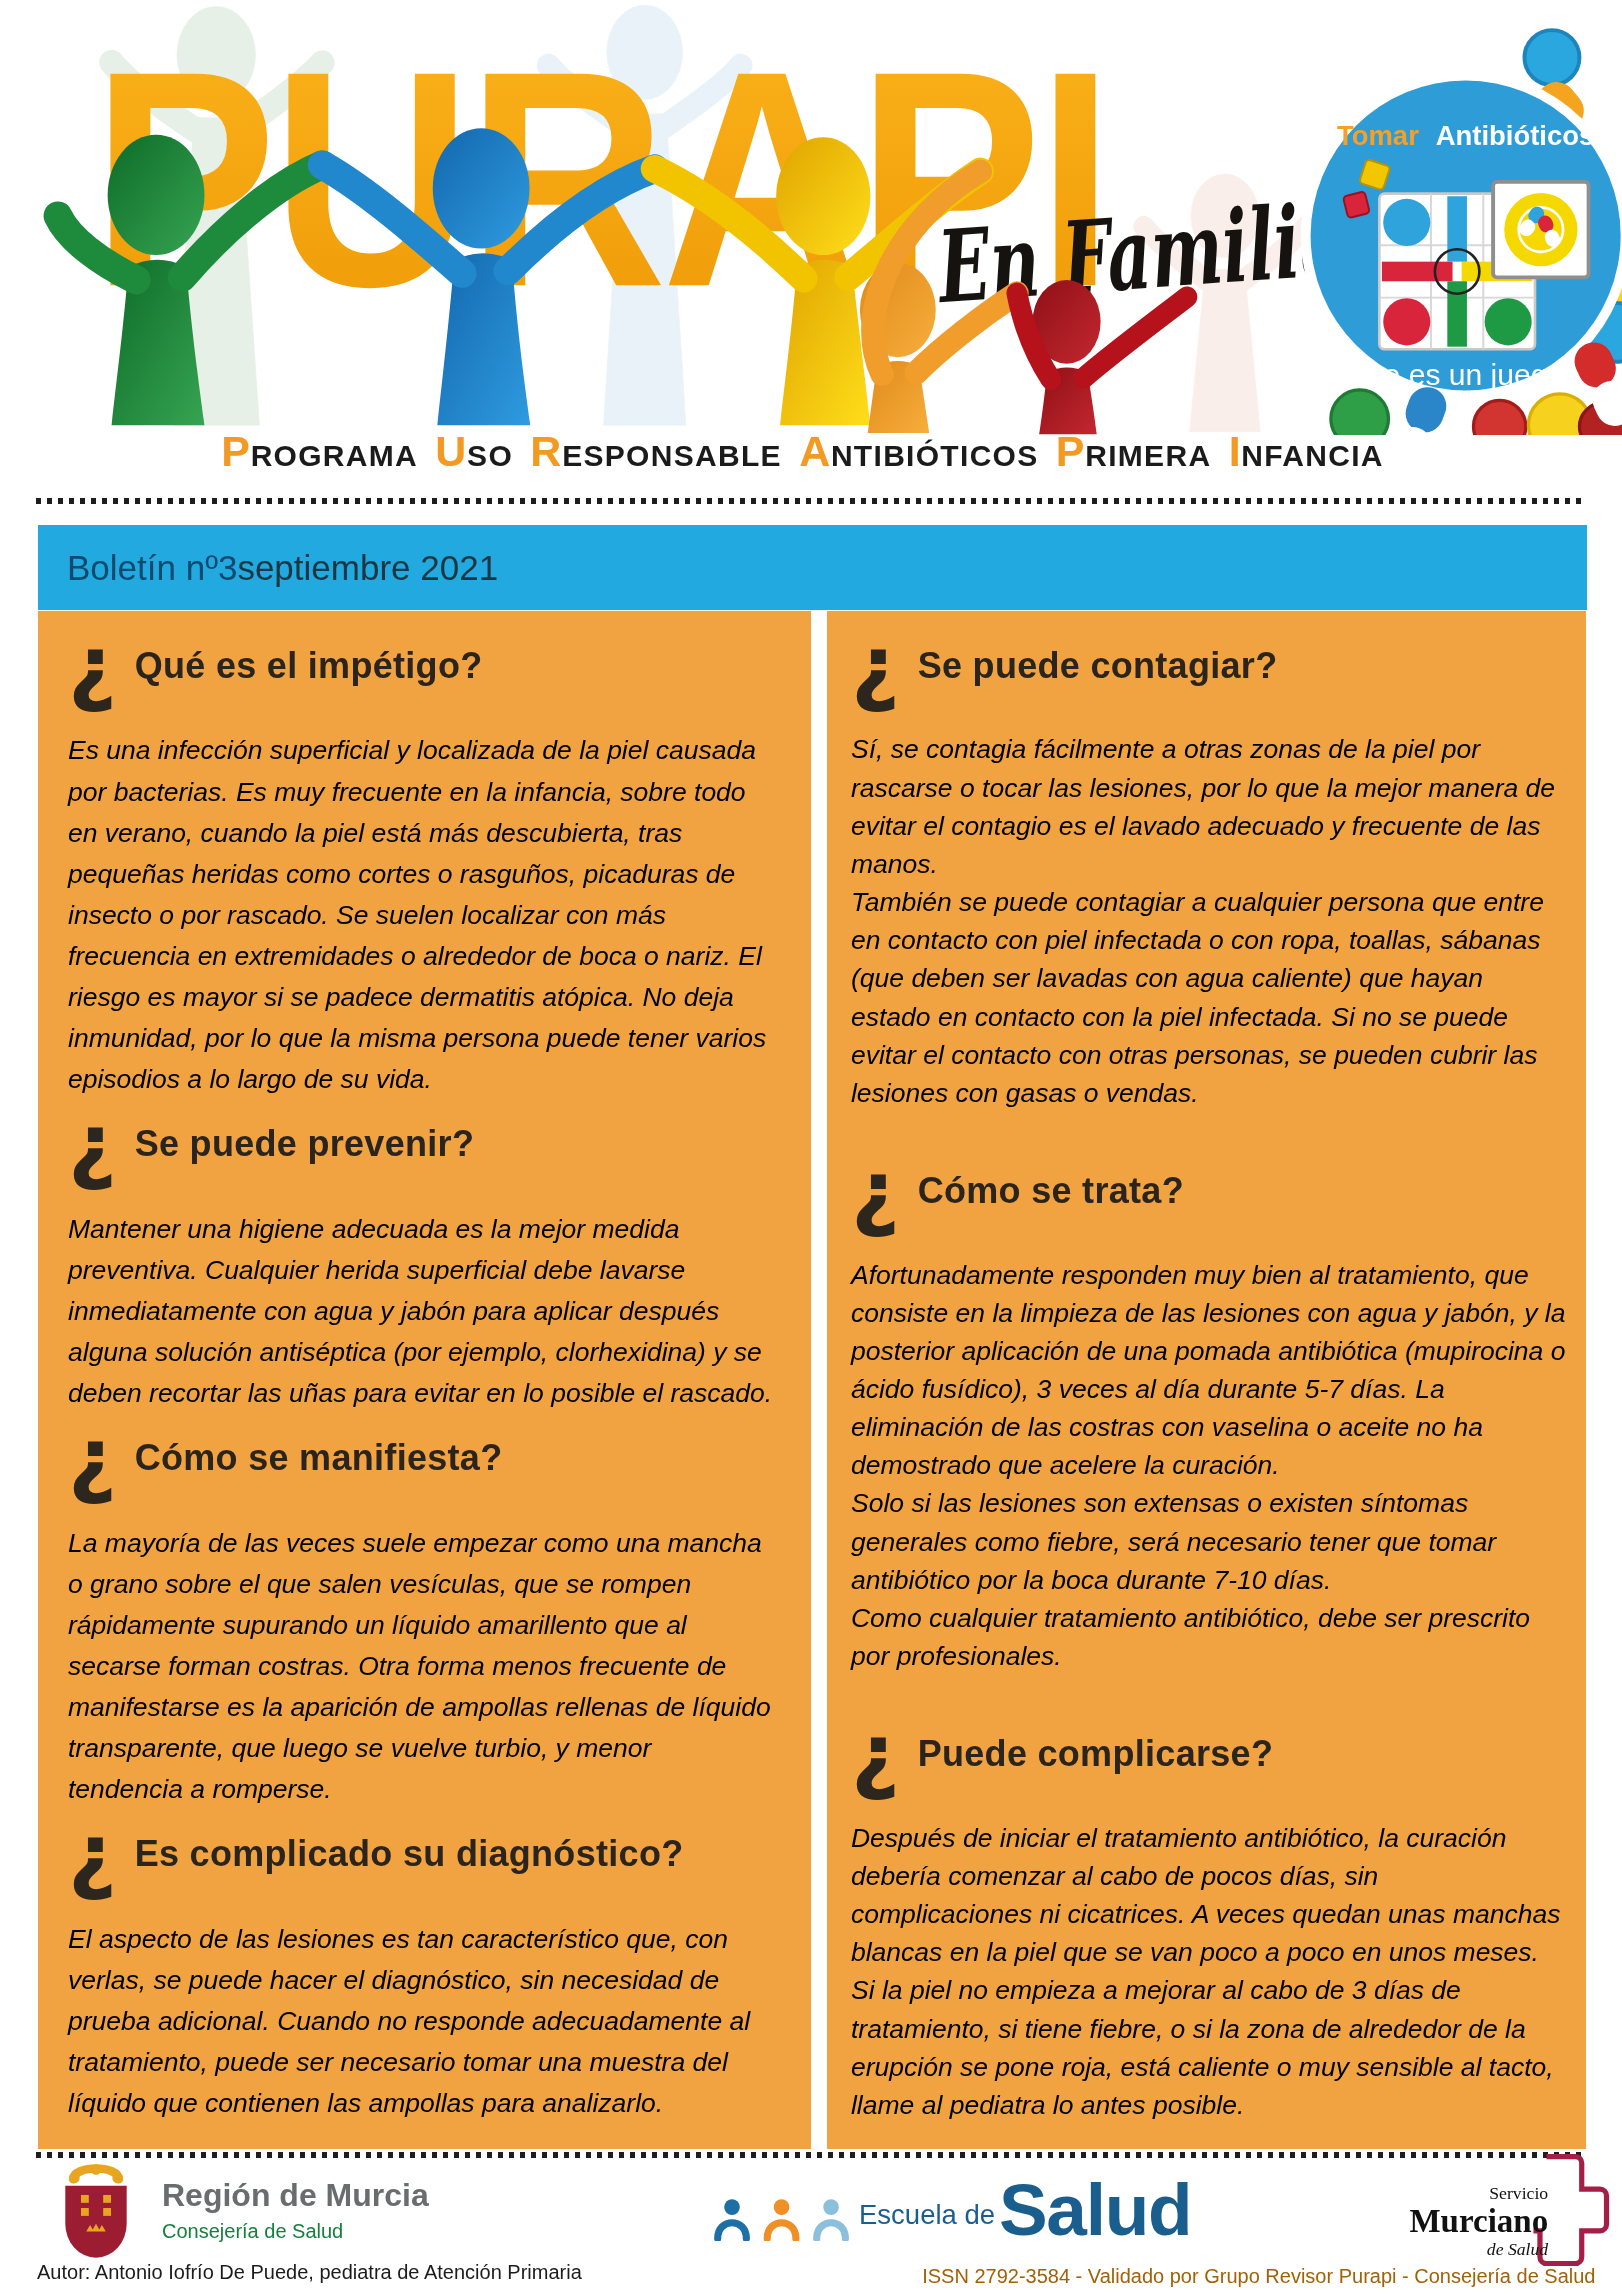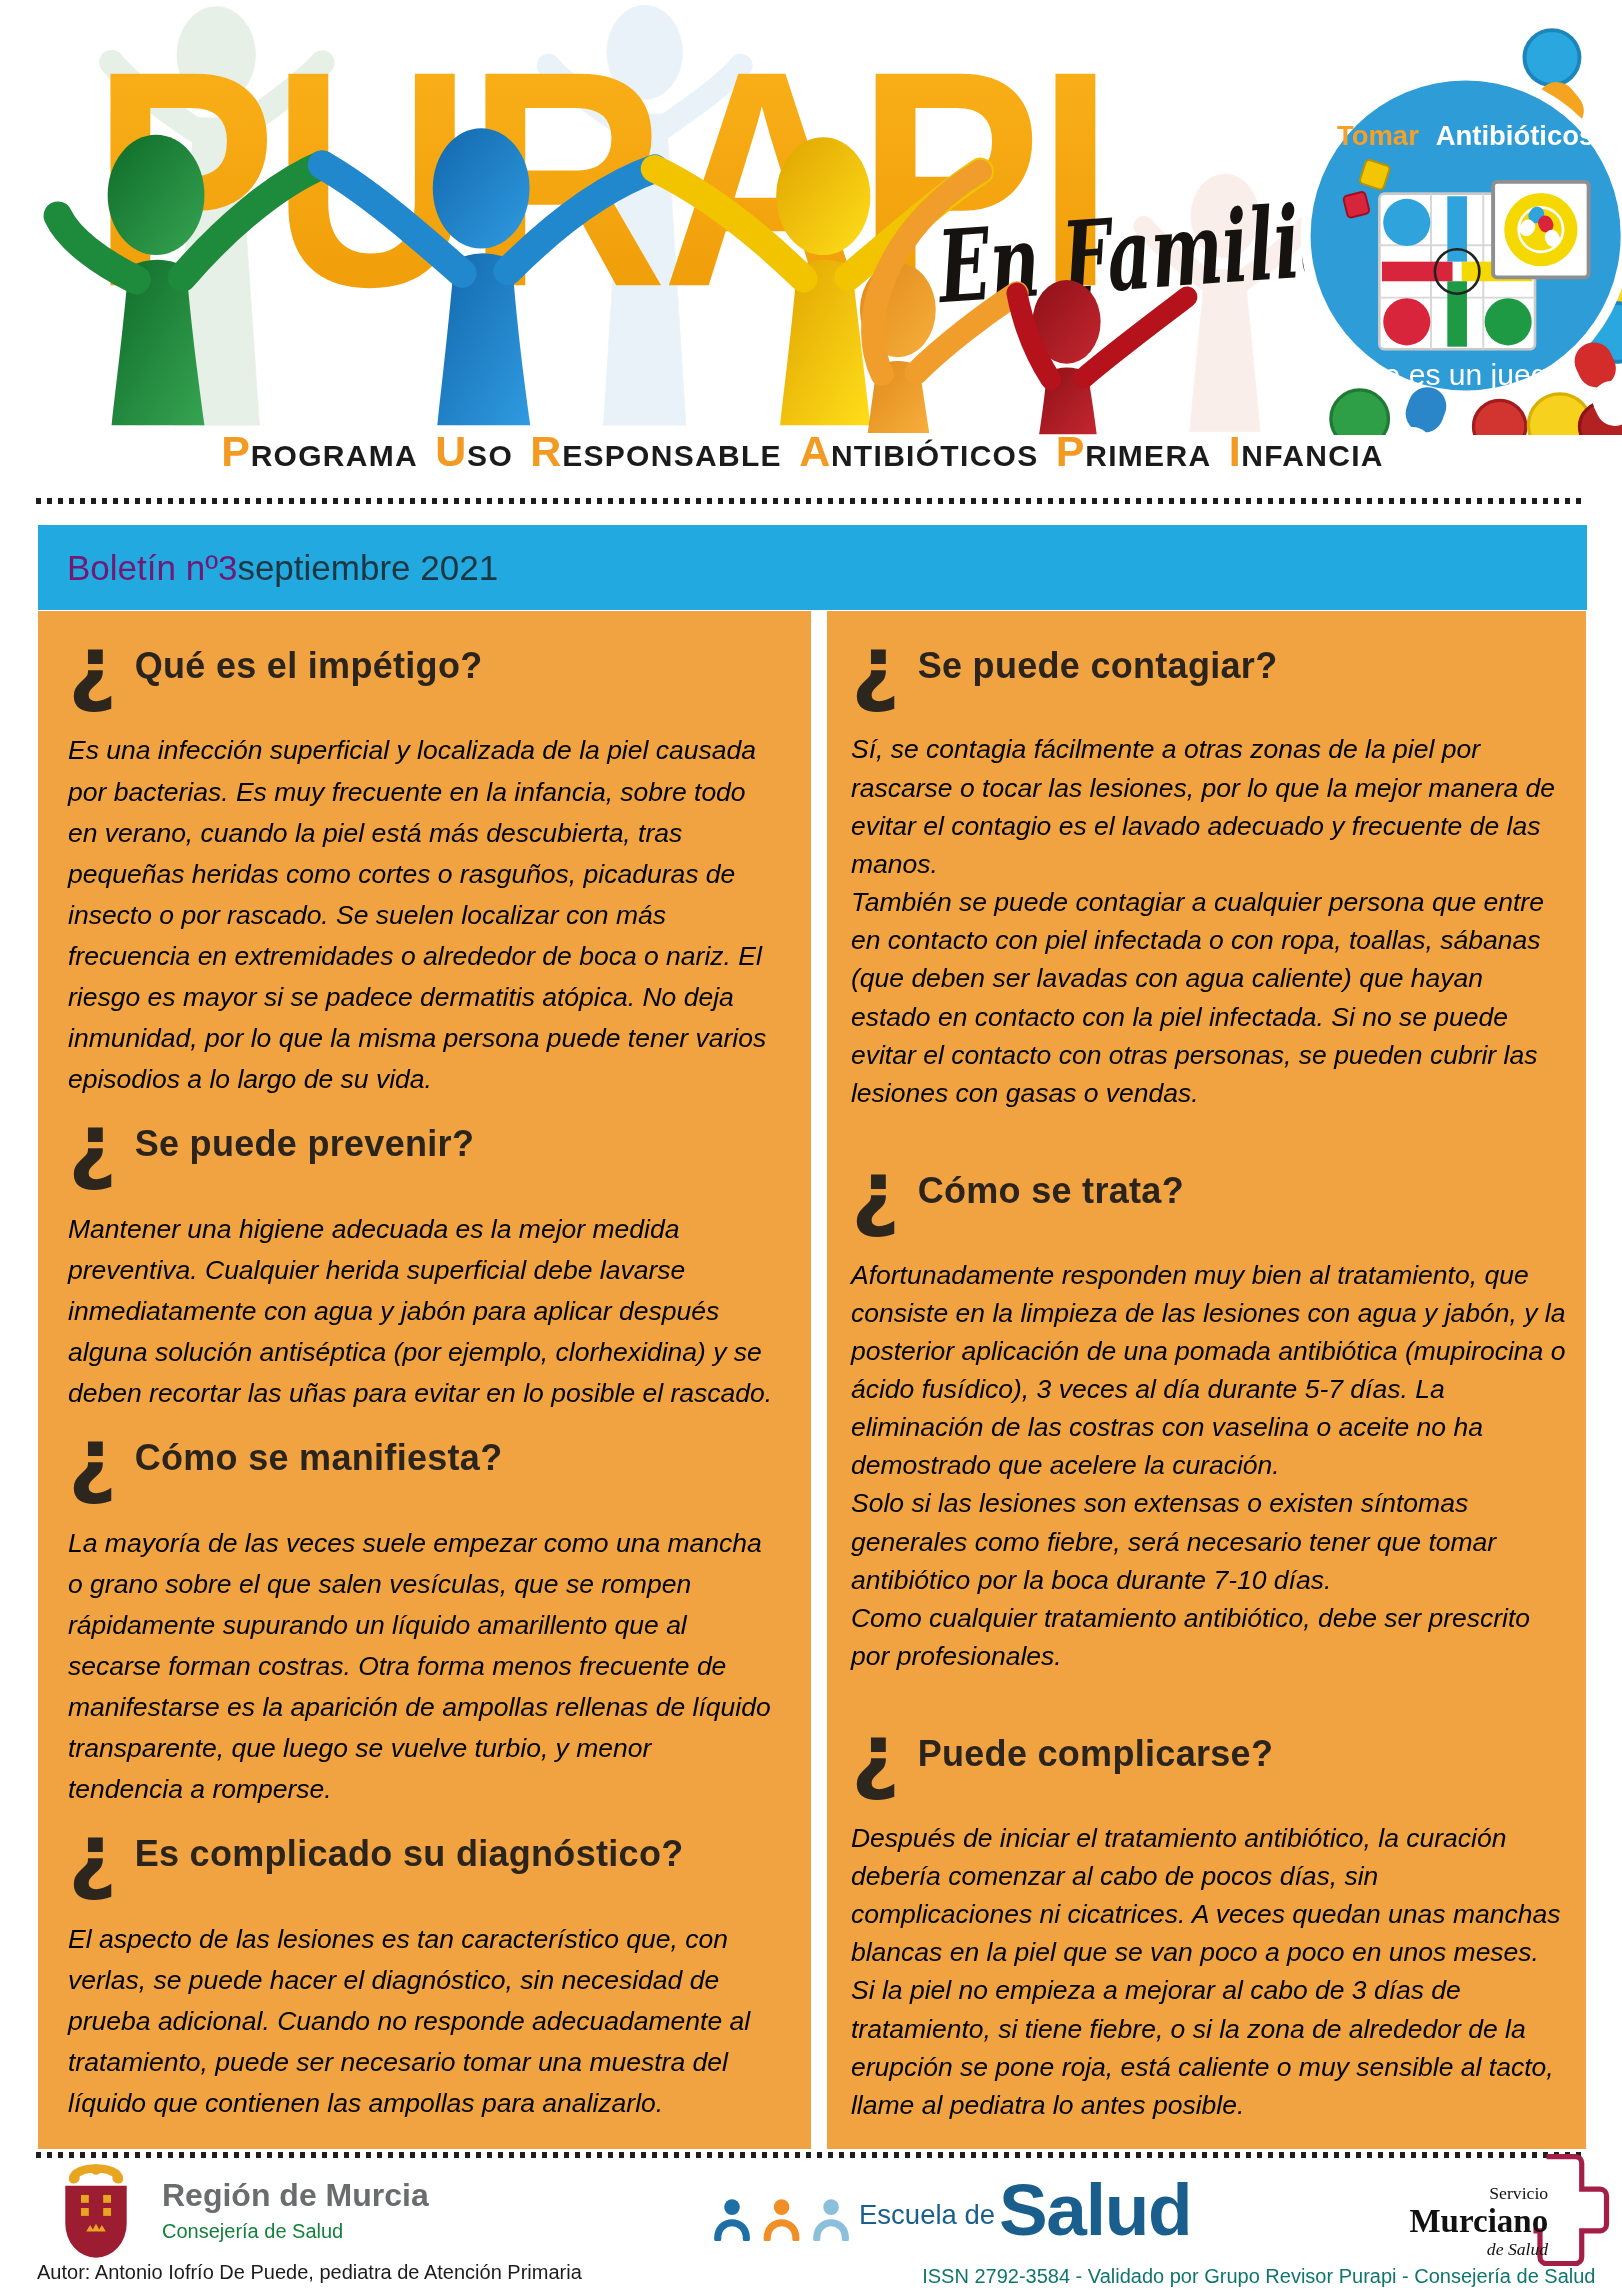--- a/index.html
+++ b/index.html
@@ -16,21 +16,21 @@
   .pr{font-size:30px;font-weight:600;color:#1b1b1b;letter-spacing:1.3px;}
 
   .dotline{position:absolute;left:36px;width:1551px;height:5.9px;
     background:repeating-linear-gradient(90deg,#1d1d1d 0 5.2px,transparent 5.2px 11px);}
   .dot1{top:498px;}
   .dot2{top:2152px;}
 
   
   .title-bar{position:absolute;top:525px;left:38px;width:1549px;height:85px;
     background:#22A9E0;display:flex;align-items:center;}
-  .tb-left{margin-left:29px;font-size:35px;color:#701a75;}
+  .tb-left{margin-left:29px;font-size:35px;color:#0c4a6e;}
   .tb-title{flex:1;text-align:center;font-size:42px;font-weight:700;color:#16303d;letter-spacing:-0.7px;}
   .tb-right{margin-right:29px;font-size:35px;color:#1d3742;}
 
   
   .cols{position:absolute;top:611px;left:38px;width:1549px;height:1538px;
     display:flex;gap:16.4px;}
   .col{background:#F0A340;display:flex;flex-direction:column;justify-content:space-between;box-sizing:border-box;}
   .col-left{width:773px;padding:26px 38px 25px 30px;}
   .col-right{width:759px;padding:26px 19.6px 25px 23.6px;}
   .q-row{display:flex;align-items:flex-start;}
@@ -53,21 +53,21 @@
   .esc-big{font-size:73px;font-weight:600;color:#1A5E8E;line-height:.85;margin-left:3.9px;letter-spacing:-1.3px;}
 
   .f-servicio{position:absolute;right:11.8px;top:2150px;width:236px;height:137px;}
   .srv-text{position:absolute;right:63px;top:33px;text-align:right;color:#111;
     font-family:"Liberation Serif",serif;}
   .srv-l1{font-size:17.7px;}
   .srv-l2{font-size:33px;font-weight:600;line-height:1.05;}
   .srv-l3{font-size:17.7px;font-style:italic;}
 
   .author{position:absolute;left:37px;top:2261px;font-size:20px;color:#1c1c1c;}
-  .issn{position:absolute;right:27.5px;top:2265px;font-size:20px;color:#0f766e;}
+  .issn{position:absolute;right:27.5px;top:2265px;font-size:20px;color:#a16207;}
 </style>
 </head>
 <body>
 
 <div class="page">
 
   <svg class="header-art" viewBox="0 0 2480 665" xmlns="http://www.w3.org/2000/svg">
     <defs>
       <linearGradient id="pGrad" x1="0" y1="0" x2="0" y2="1">
         <stop offset="0" stop-color="#FBB31B"></stop>

